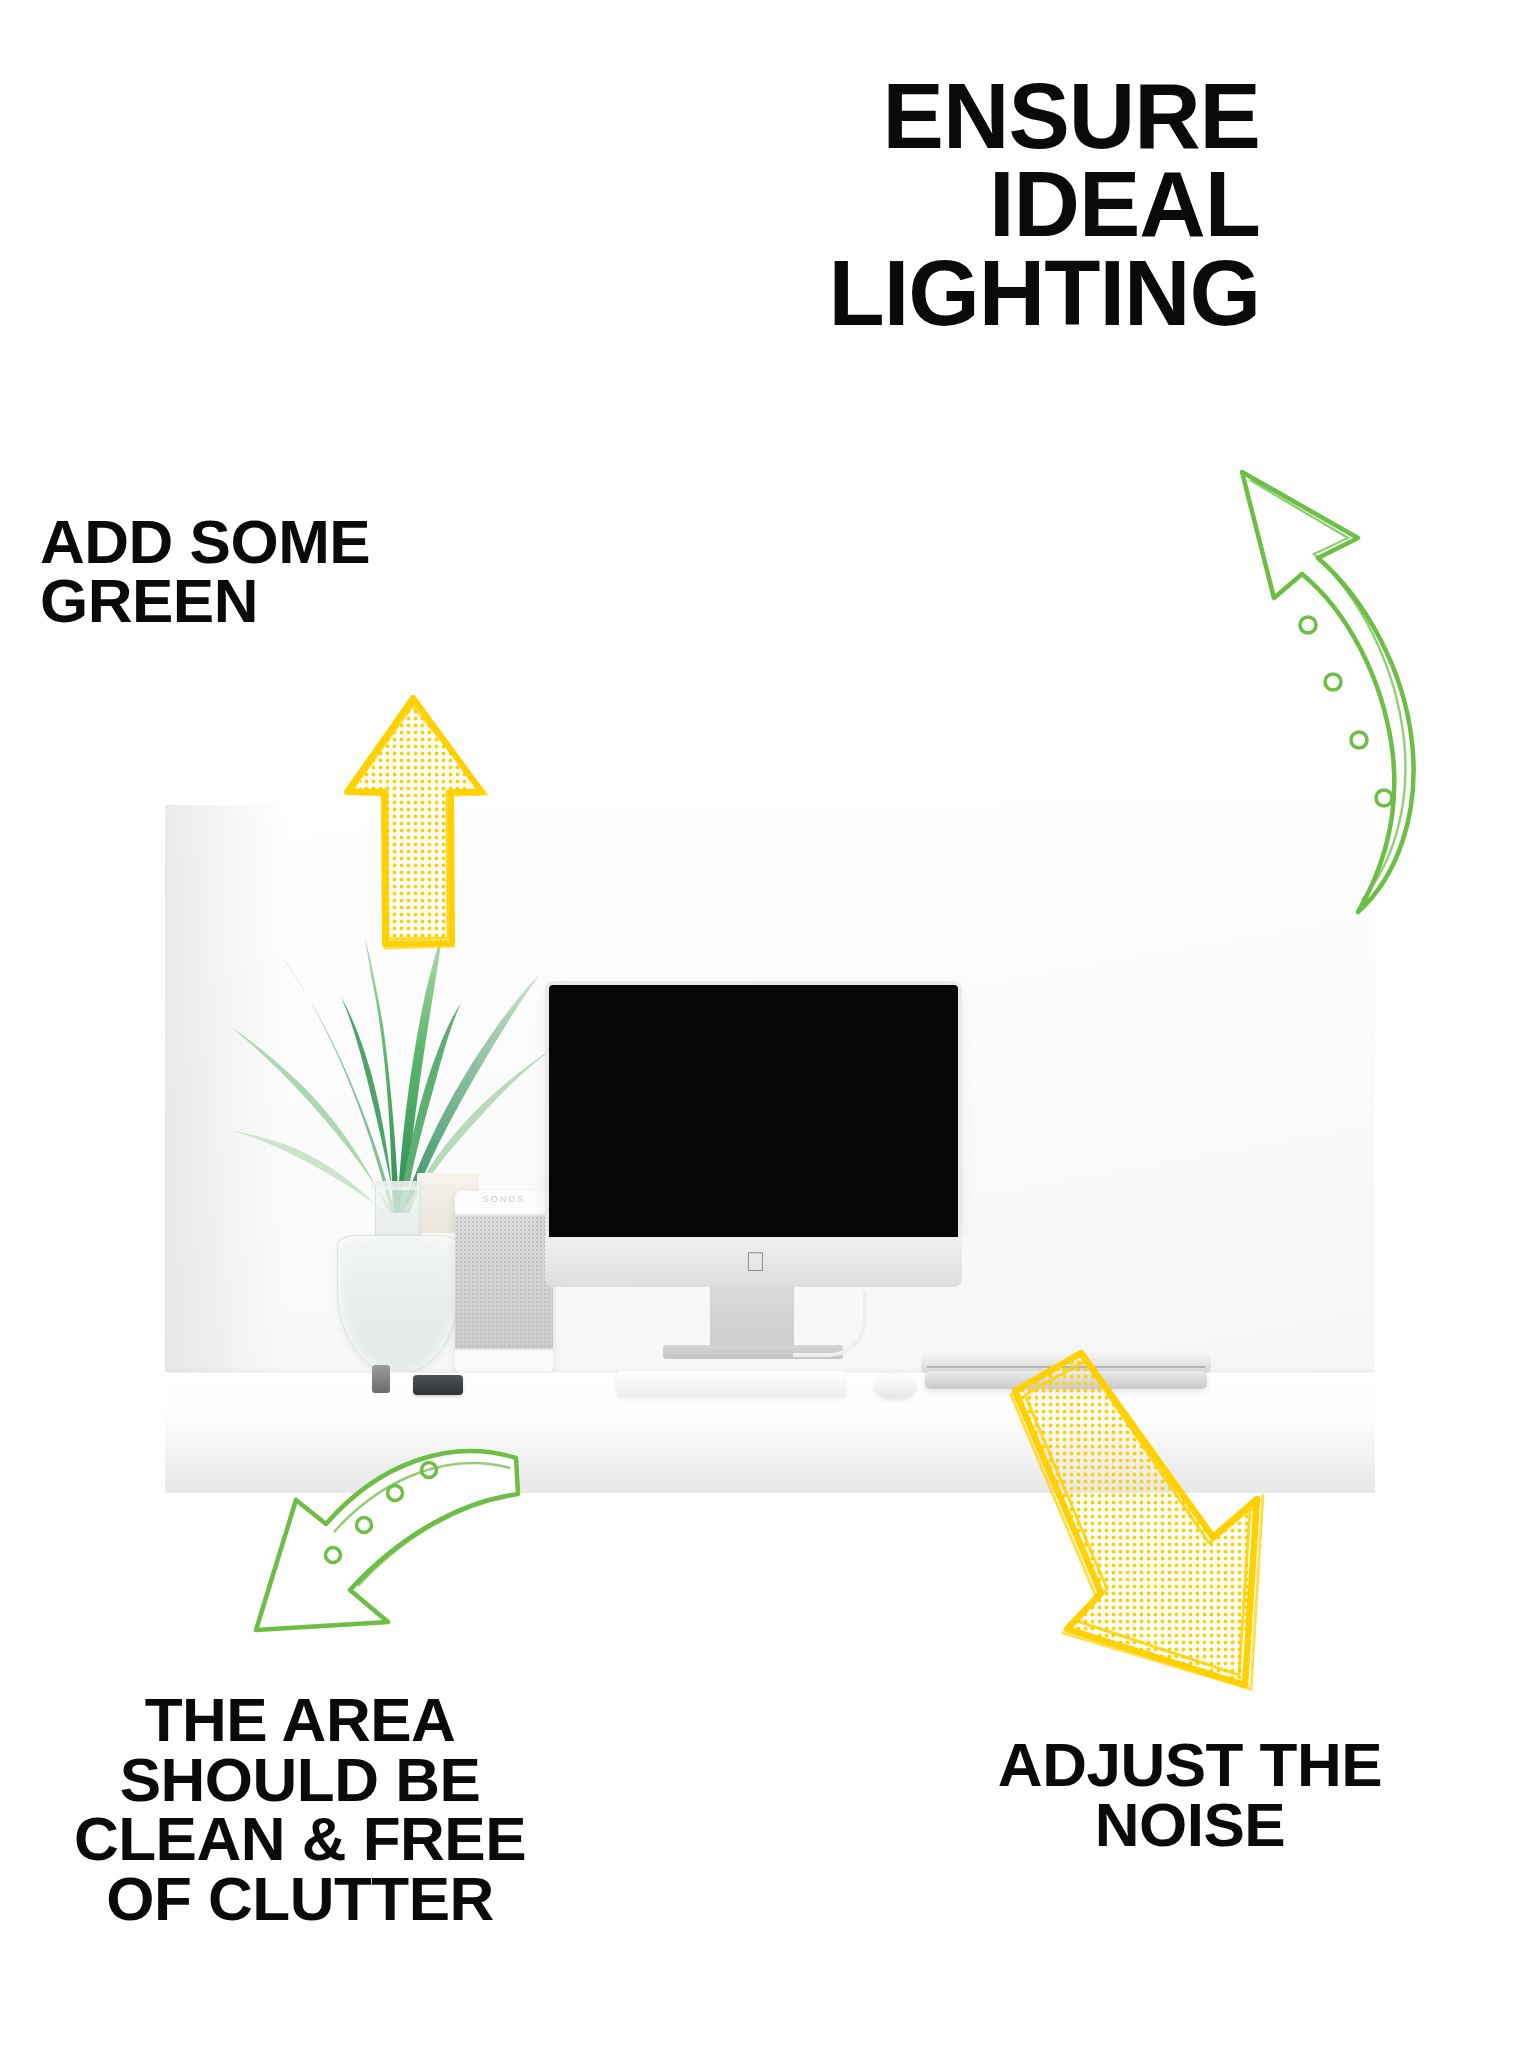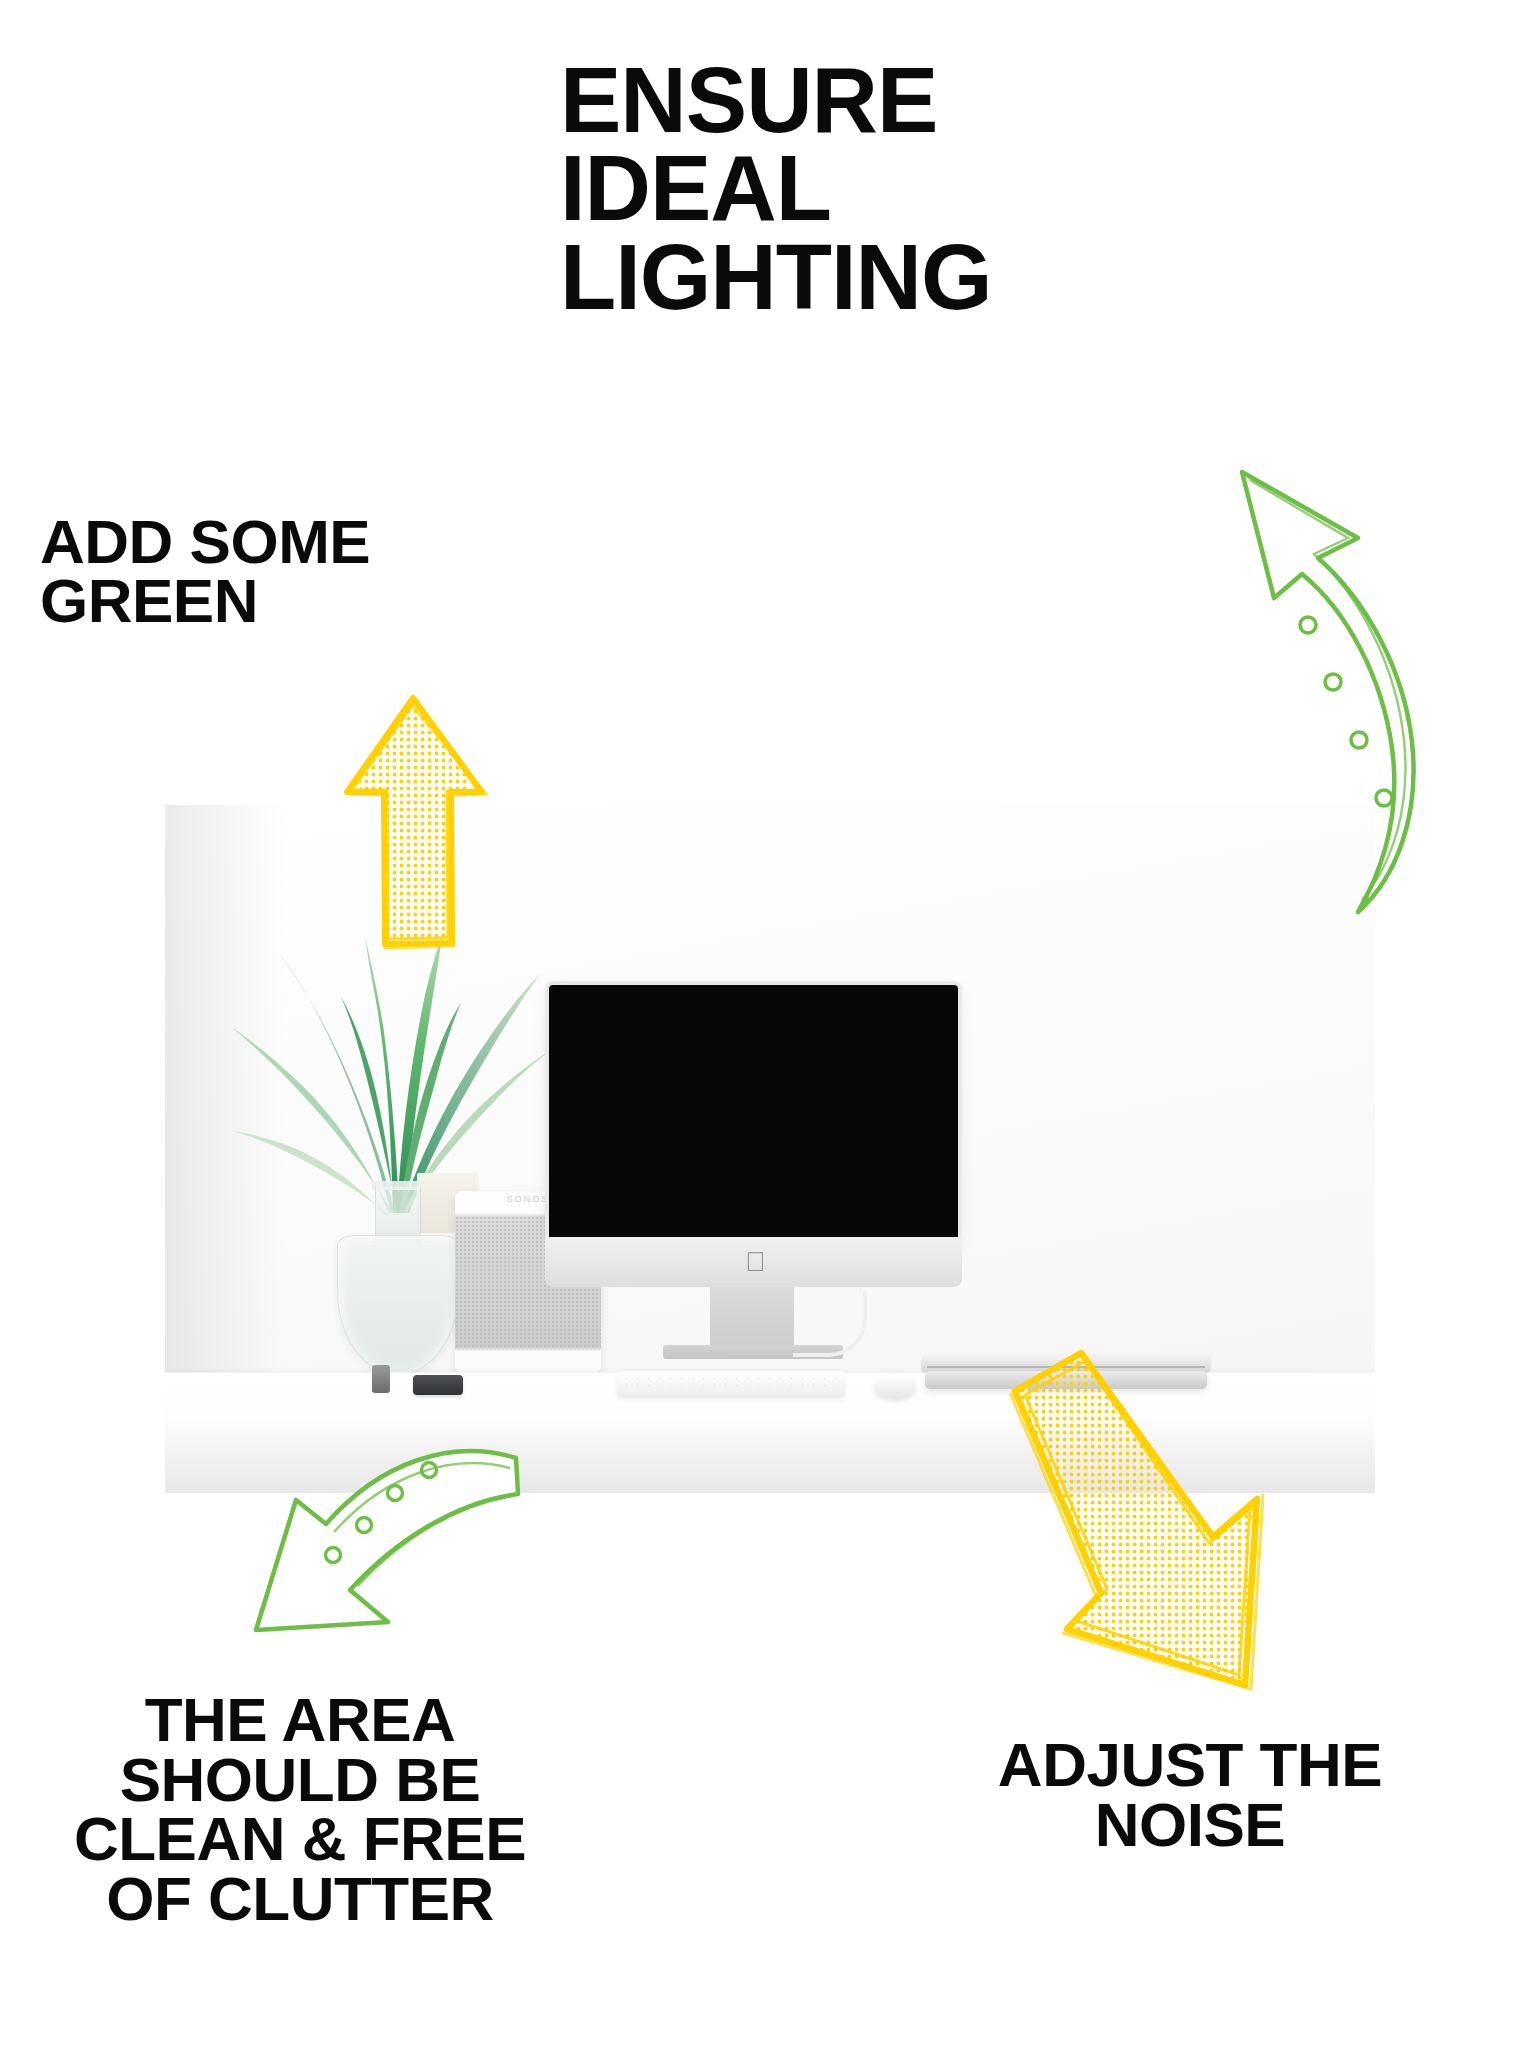--- a/index.html
+++ b/index.html
@@ -19,24 +19,24 @@
     font-weight:bold;
     color:#0a0a0a;
     text-transform:uppercase;
     line-height:0.93;
     letter-spacing:-0.5px;
     white-space:pre-line;
     -webkit-font-smoothing:antialiased;
   }
 
   #title{
-    left:560px; top:56px; width:700px;
+    left:560px; top:72px; width:700px;
     font-size:92px;
     line-height:0.96;
-    text-align:left;
+    text-align:right;
     letter-spacing:-1px;
   }
 
   #add-green{
     left:40px; top:513px; width:420px;
     font-size:62px;
     line-height:0.95;
     text-align:left;
   }
 
@@ -158,21 +158,21 @@
   }
   .laptop-line{
     position:absolute;left:762px;top:561px;width:278px;height:2px;
     background:#b4b4b4;
   }
 
   
   .sonos{
     position:absolute;left:290px;top:386px;width:98px;height:182px;
     background:linear-gradient(180deg,#fdfdfd 0%,#fdfdfd 12%,#dcdcdc 14%,#cdcdcd 86%,#fafafa 88%,#fdfdfd 100%);
-    border-radius:7px;box-shadow:0 4px 10px rgba(0,0,0,.10);padding-left:48px;
+    border-radius:7px;box-shadow:0 4px 10px rgba(0,0,0,.10);
   }
   .sonos-grille{
     position:absolute;left:0;top:14%;width:100%;height:72%;
     background-image:radial-gradient(circle,#bdbdbd 0.7px,transparent 0.8px);
     background-size:4px 4px;
   }
   .sonos-label{
     position:absolute;left:0;top:3px;width:100%;
     text-align:center;font-size:9px;letter-spacing:2px;color:#c9c9c9;
   }

